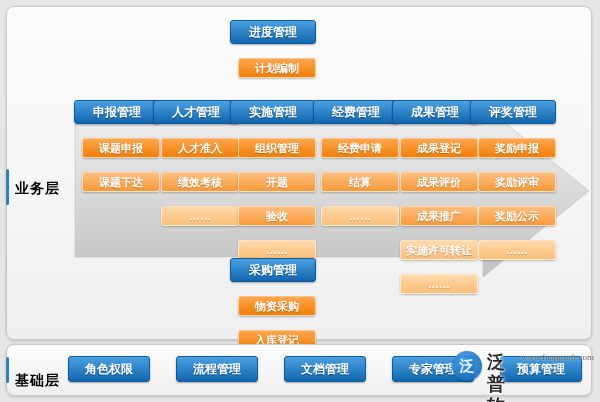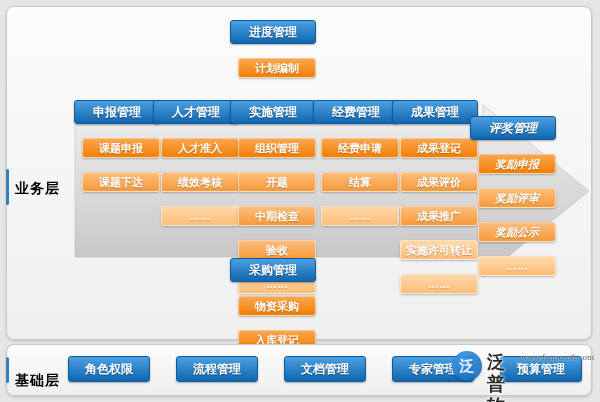--- a/index.html
+++ b/index.html
@@ -119,42 +119,41 @@
   <div class="blue-btn col-header">人才管理</div>
   <div class="item o1">人才准入</div>
   <div class="item o2">绩效考核</div>
   <div class="item o3">……</div>
 </div>
 
 <div class="col" style="left:232px;top:100px;">
   <div class="blue-btn col-header">实施管理</div>
   <div class="item o1">组织管理</div>
   <div class="item o2">开题</div>
-  <div class="item o2">中期检查</div>
   <div class="item o2">验收</div>
   <div class="item o3">……</div>
 </div>
 
 <div class="col" style="left:315px;top:100px;">
   <div class="blue-btn col-header">经费管理</div>
   <div class="item o1">经费申请</div>
   <div class="item o2">结算</div>
   <div class="item o3">……</div>
 </div>
 
 <div class="col" style="left:394px;top:100px;">
   <div class="blue-btn col-header">成果管理</div>
   <div class="item o1">成果登记</div>
   <div class="item o2">成果评价</div>
   <div class="item o2">成果推广</div>
   <div class="item o3">实施许可转让</div>
   <div class="item o3">……</div>
 </div>
 
-<div class="col" style="left:472px;top:116px;font-style:italic;">
+<div class="col" style="left:472px;top:100px;">
   <div class="blue-btn col-header">评奖管理</div>
   <div class="item o1">奖励申报</div>
   <div class="item o2">奖励评审</div>
   <div class="item o2">奖励公示</div>
   <div class="item o3">……</div>
 </div>
 
 <div class="col" style="left:232px;top:258px;">
   <div class="blue-btn col-header">采购管理</div>
   <div class="item o1">物资采购</div>

